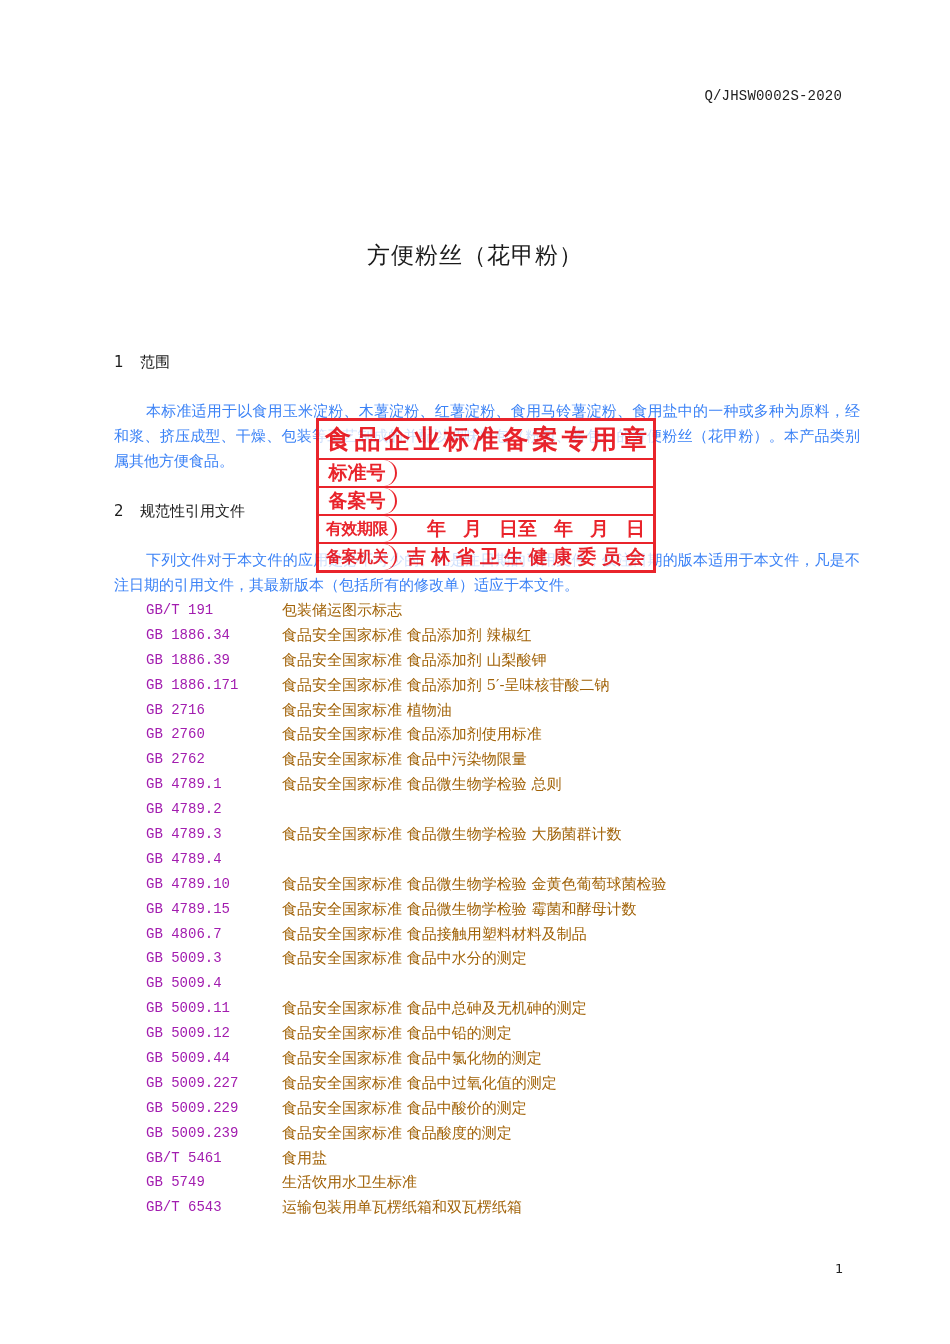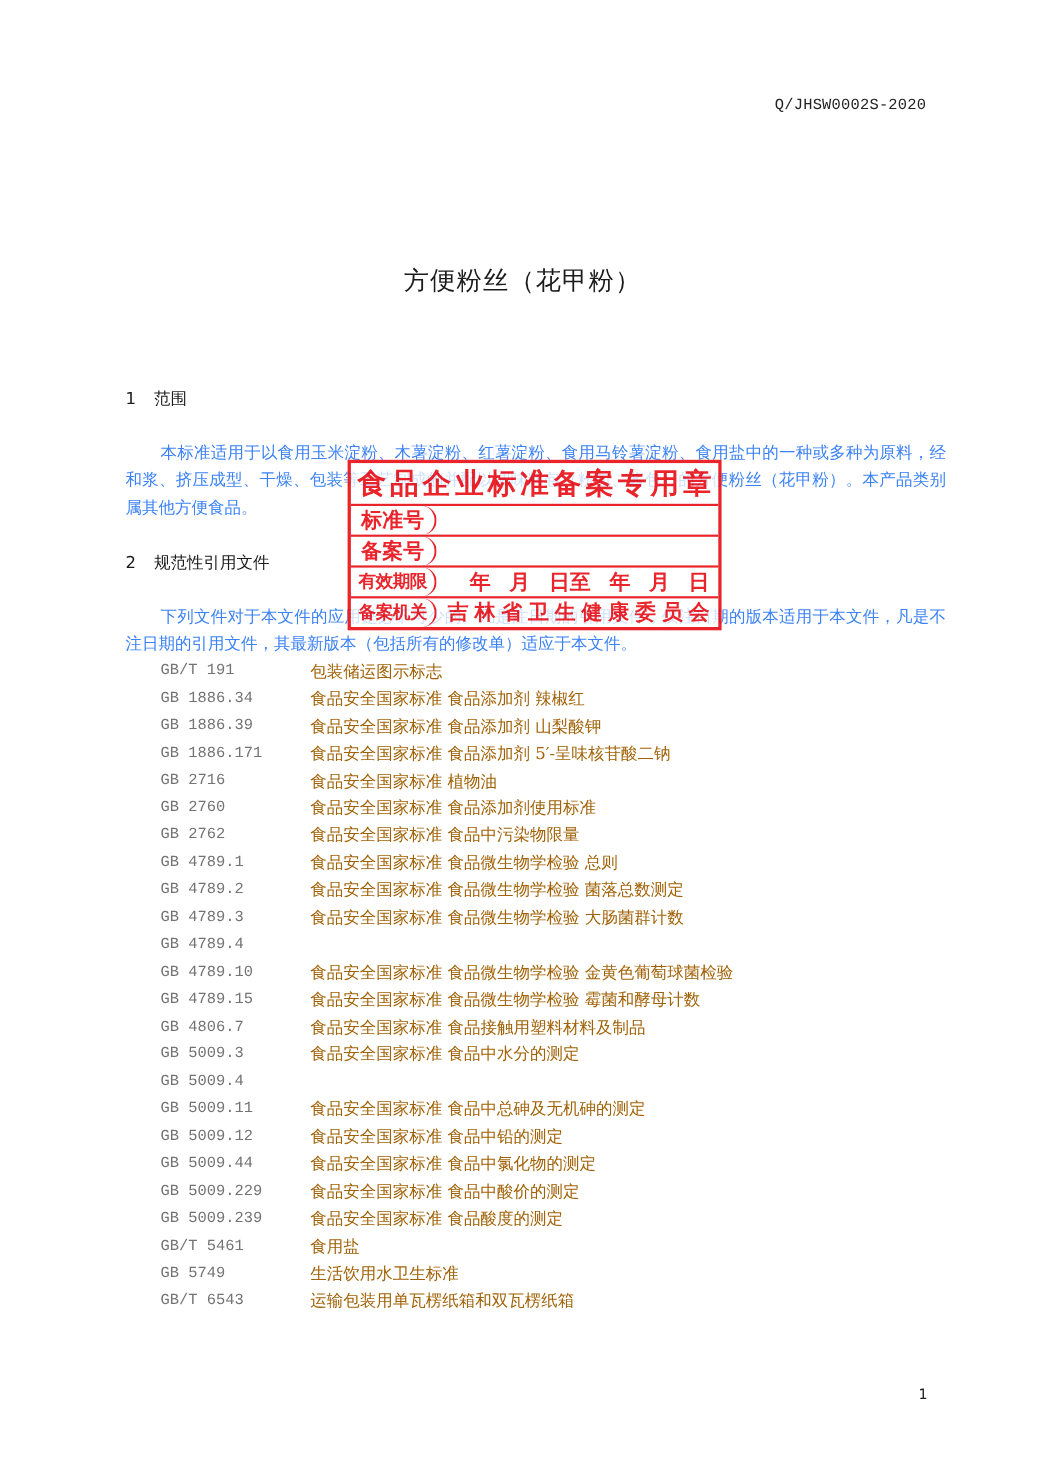--- a/index.html
+++ b/index.html
@@ -68,21 +68,21 @@
       display: flex;
       height: 24.9px;
       line-height: 24.9px;
       font-size: 15px;
       white-space: nowrap;
     }
     .ref-code {
       width: 136px;
       font-family: "Liberation Mono", "DejaVu Sans Mono", monospace;
       font-size: 14px;
-      color: #737373;
+      color: #a21caf;
     }
     .ref-title { color: #a16207; }
     .page-number {
       position: absolute;
       top: 1261px;
       left: 835px;
       font-family: "DejaVu Sans", "Liberation Sans", sans-serif;
       font-size: 13px;
       color: #222;
     }
@@ -188,21 +188,20 @@
     <div class="ref-row">
         <span class="ref-code">GB 2762</span>
         <span class="ref-title">食品安全国家标准 食品中污染物限量</span>
       </div>
     <div class="ref-row">
         <span class="ref-code">GB 4789.1</span>
         <span class="ref-title">食品安全国家标准 食品微生物学检验 总则</span>
       </div>
     <div class="ref-row">
         <span class="ref-code">GB 4789.2</span>
-        <span class="ref-title">食品安全国家标准 食品微生物学检验 菌落总数测定</span>
       </div>
     <div class="ref-row">
         <span class="ref-code">GB 4789.3</span>
         <span class="ref-title">食品安全国家标准 食品微生物学检验 大肠菌群计数</span>
       </div>
     <div class="ref-row">
         <span class="ref-code">GB 4789.4</span>
       </div>
     <div class="ref-row">
         <span class="ref-code">GB 4789.10</span>
@@ -227,20 +226,24 @@
         <span class="ref-code">GB 5009.11</span>
         <span class="ref-title">食品安全国家标准 食品中总砷及无机砷的测定</span>
       </div>
     <div class="ref-row">
         <span class="ref-code">GB 5009.12</span>
         <span class="ref-title">食品安全国家标准 食品中铅的测定</span>
       </div>
     <div class="ref-row">
         <span class="ref-code">GB 5009.44</span>
         <span class="ref-title">食品安全国家标准 食品中氯化物的测定</span>
+      </div>
+    <div class="ref-row">
+        <span class="ref-code">GB 5009.227</span>
+        <span class="ref-title">食品安全国家标准 食品中过氧化值的测定</span>
       </div>
     <div class="ref-row">
         <span class="ref-code">GB 5009.229</span>
         <span class="ref-title">食品安全国家标准 食品中酸价的测定</span>
       </div>
     <div class="ref-row">
         <span class="ref-code">GB 5009.239</span>
         <span class="ref-title">食品安全国家标准 食品酸度的测定</span>
       </div>
     <div class="ref-row">

